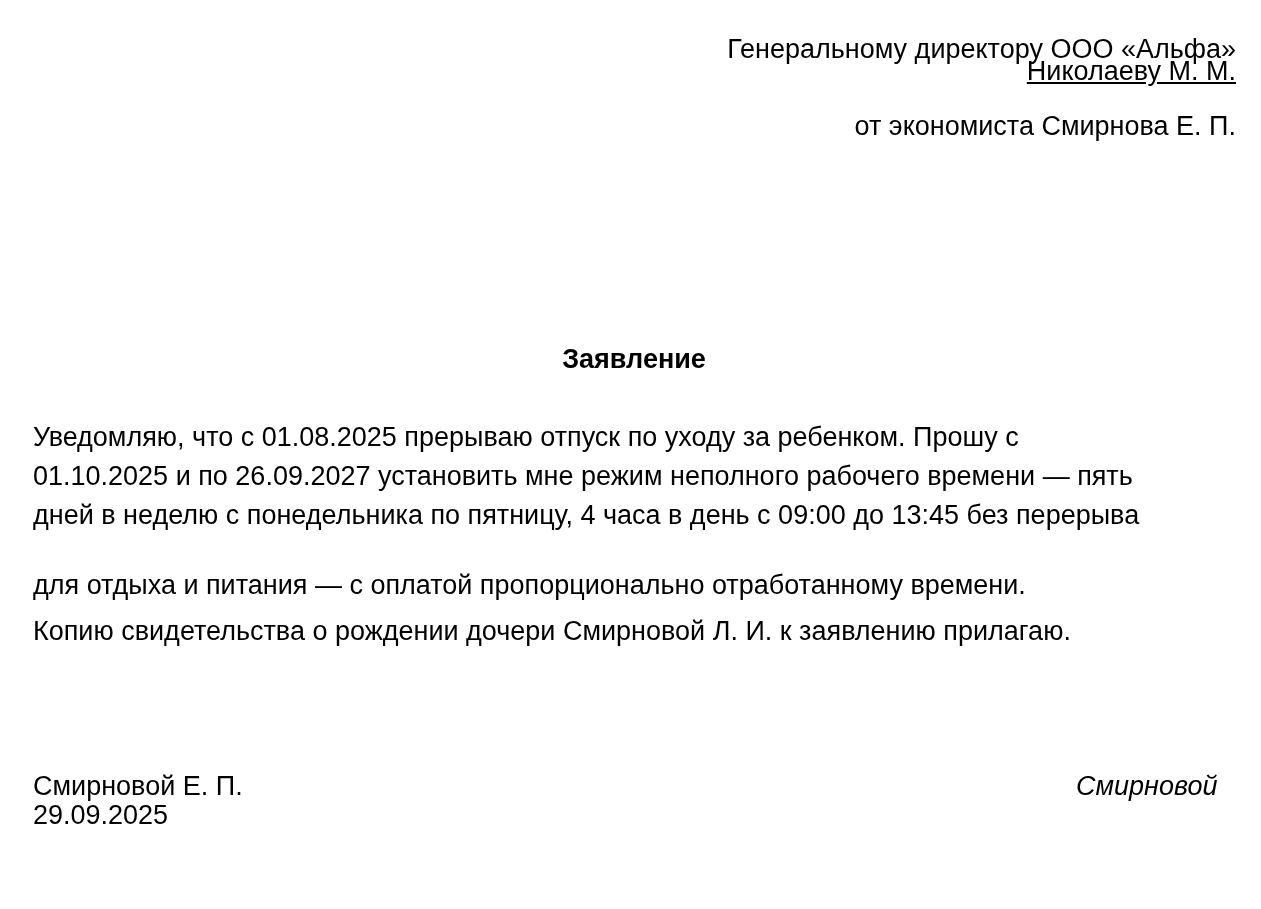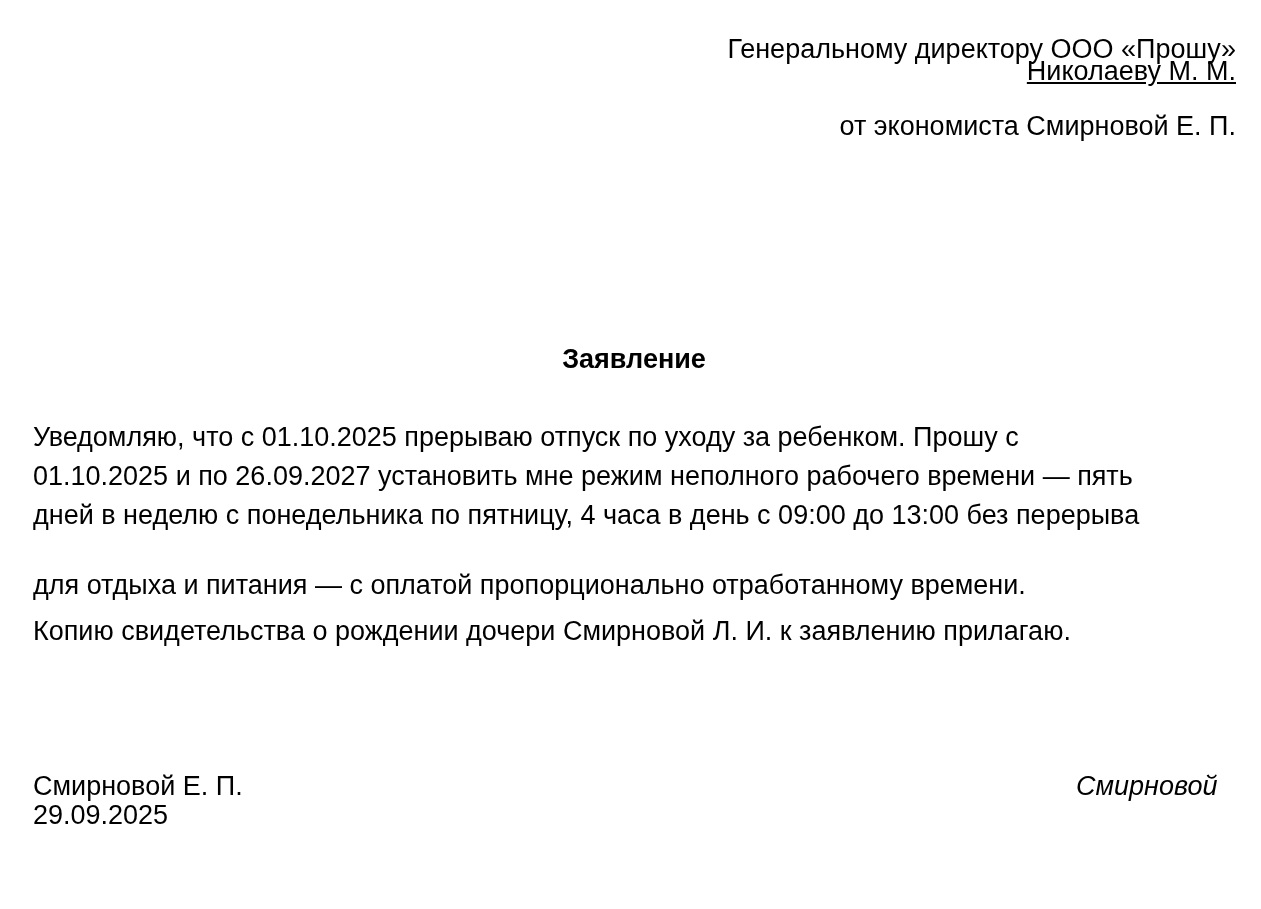--- a/index.html
+++ b/index.html
@@ -32,31 +32,31 @@
       font-weight: bold;
     }
     .left { left: 33px; }
     .italic { font-style: italic; }
   </style>
 </head>
 <body>
 
 <div>
   <div>
-    <div class="line right" style="top:36px;">Генеральному директору ООО «Прошу»</div>
+    <div class="line right" style="top:36px;">Генеральному директору ООО «Альфа»</div>
     <div class="line right" style="top:58px;text-decoration:underline;">Николаеву М. М.</div>
-    <div class="line right" style="top:113px;">от экономиста Смирновой Е. П.</div>
+    <div class="line right" style="top:113px;">от экономиста Смирнова Е. П.</div>
   </div>
 
   <div class="line title" style="top:346px;">Заявление</div>
 
   <div>
-    <div class="line left" style="top:424px;">Уведомляю, что с 01.10.2025 прерываю отпуск по уходу за ребенком. Прошу с</div>
+    <div class="line left" style="top:424px;">Уведомляю, что с 01.08.2025 прерываю отпуск по уходу за ребенком. Прошу с</div>
     <div class="line left" style="top:463px;">01.10.2025 и по 26.09.2027 установить мне режим неполного рабочего времени — пять</div>
-    <div class="line left" style="top:502px;">дней в неделю с понедельника по пятницу, 4 часа в день с 09:00 до 13:00 без перерыва</div>
+    <div class="line left" style="top:502px;">дней в неделю с понедельника по пятницу, 4 часа в день с 09:00 до 13:45 без перерыва</div>
     <div class="line left" style="top:572px;">для отдыха и питания — с оплатой пропорционально отработанному времени.</div>
   </div>
 
   <div class="line left" style="top:618px;">Копию свидетельства о рождении дочери Смирновой Л. И. к заявлению прилагаю.</div>
 
   <div class="line left" style="top:773px;">Смирновой Е. П.</div>
   <div class="line italic" style="top:773px; left:1076px;">Смирновой</div>
 
   <div class="line left" style="top:802px;">29.09.2025</div>
 </div>

